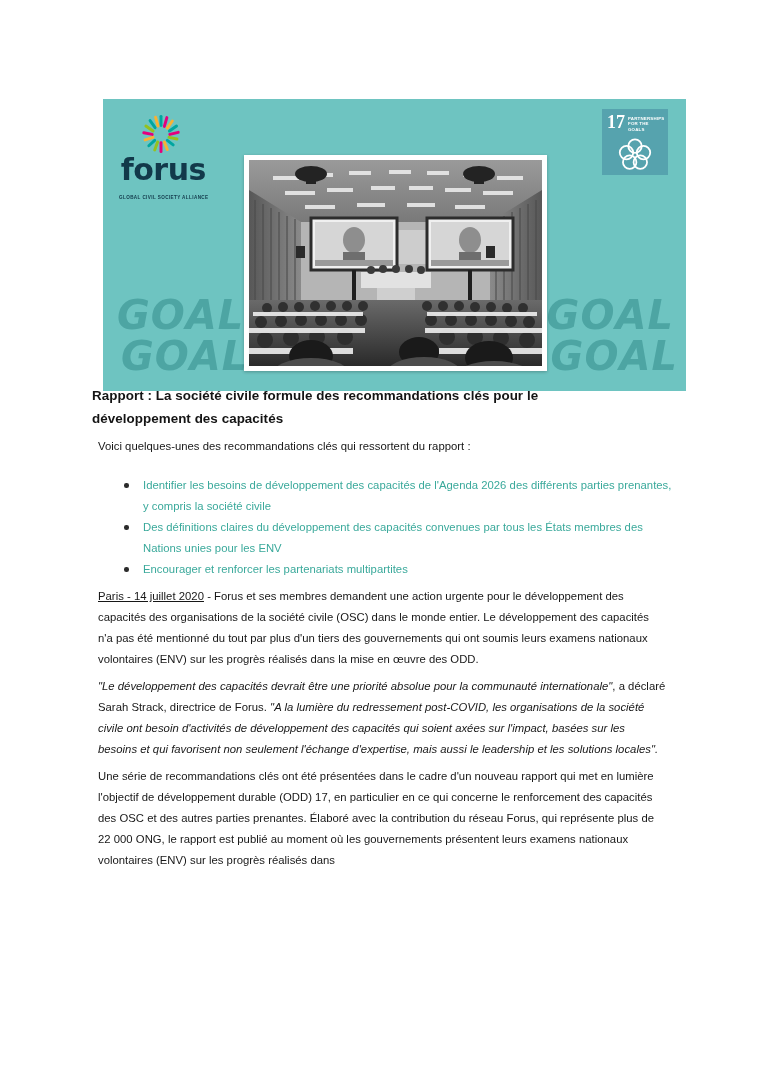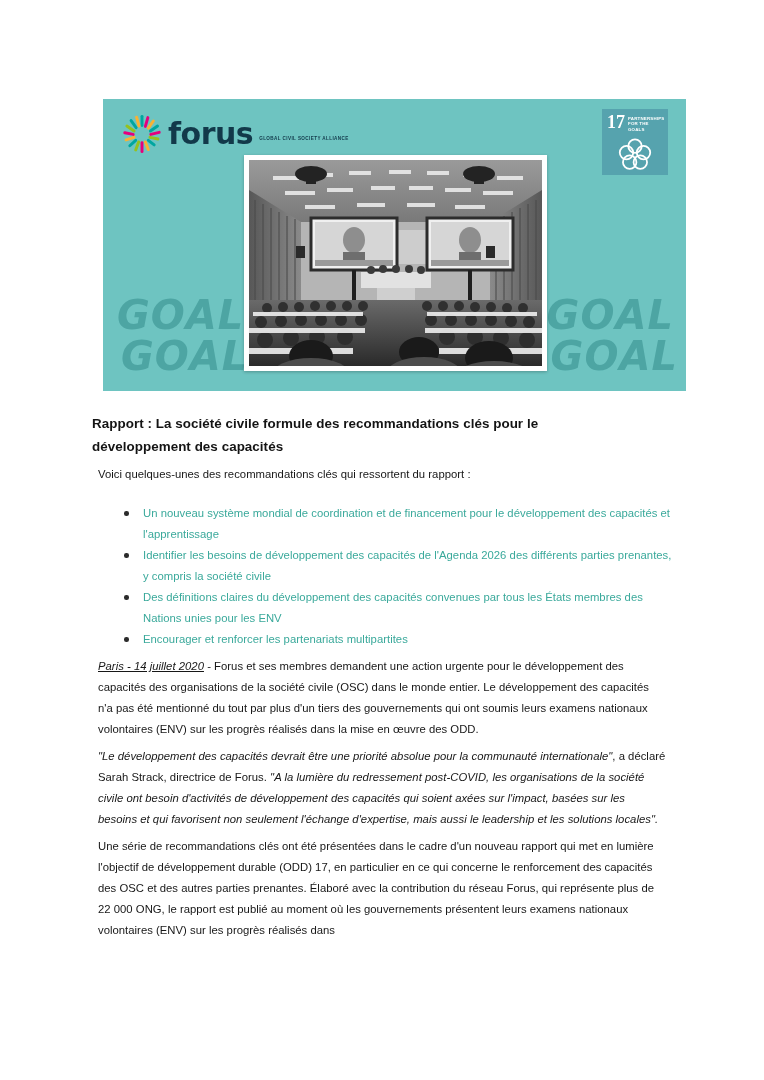--- a/index.html
+++ b/index.html
@@ -52,25 +52,26 @@
   }
   .watermark .wm-row {
     display: block;
   }
   .watermark .wm-row.row1 { margin-left: 14px; }
   .watermark .wm-row.row2 { margin-left: 18px; }
 
   
   .logo {
     position: absolute;
-    left: 18px;
+    left: 10px;
     top: 14px;
     display: flex;
     align-items: center;
     height: 42px;
+    flex-direction: column;
   }
   .logo-mark {
     width: 42px;
     height: 42px;
     flex: 0 0 auto;
   }
   .logo-word {
     font-family: "DejaVu Sans", sans-serif;
     font-weight: bold;
     font-size: 30px;
@@ -147,21 +148,21 @@
     width: 100%;
     height: 100%;
     display: block;
     background: #6d6d6d;
   }
 
   
   .content {
     position: absolute;
     left: 92px;
-    top: 412px;
+    top: 384px;
     width: 580px;
   }
   h1.title {
     font-family: "Liberation Sans", sans-serif;
     font-size: 13.4px;
     font-weight: bold;
     line-height: 23px;
     margin: 0;
     color: #141414;
     letter-spacing: 0.05px;
@@ -200,21 +201,20 @@
     border-radius: 50%;
     background: #2b2b2b;
   }
 
   .dateline-para { margin-top: 21px; }
   .quote-para { margin-top: 21px; font-style: italic; }
   .quote-para .upright { font-style: normal; }
   .last-para { margin-top: 21px; }
 
   .dateline {
-    font-style: italic;
     text-decoration: underline;
   }
 </style>
 </head>
 <body>
 
 <div class="page">
 
   <div class="banner">
 
@@ -438,21 +438,20 @@
     </div>
   </div>
 
   <div class="content">
 
     <h1 class="title">Rapport : La société civile formule des recommandations clés pour le développement des capacités</h1>
 
     <p class="para intro">Voici quelques-unes des recommandations clés qui ressortent du rapport :</p>
 
     <ul class="reco">
-      <li>Un nouveau système mondial de coordination et de financement pour le développement des capacités et l'apprentissage</li>
       <li>Identifier les besoins de développement des capacités de l'Agenda 2026 des différents parties prenantes, y compris la société civile</li>
       <li>Des définitions claires du développement des capacités convenues par tous les États membres des Nations unies pour les ENV</li>
       <li>Encourager et renforcer les partenariats multipartites</li>
     </ul>
 
     <p class="para dateline-para"><span class="dateline">Paris - 14 juillet 2020</span><span> - Forus et ses membres demandent une action urgente pour le développement des capacités des organisations de la société civile (OSC) dans le monde entier. Le développement des capacités n'a pas été mentionné du tout par plus d'un tiers des gouvernements qui ont soumis leurs examens nationaux volontaires (ENV) sur les progrès réalisés dans la mise en œuvre des ODD.</span></p>
 
     <p class="para quote-para"><span>"Le développement des capacités devrait être une priorité absolue pour la communauté internationale"</span><span class="upright">, a déclaré Sarah Strack, directrice de Forus. </span><span>"A la lumière du redressement post-COVID, les organisations de la société civile ont besoin d'activités de développement des capacités qui soient axées sur l'impact, basées sur les besoins et qui favorisent non seulement l'échange d'expertise, mais aussi le leadership et les solutions locales".</span></p>
 
     <p class="para last-para">Une série de recommandations clés ont été présentées dans le cadre d'un nouveau rapport qui met en lumière l'objectif de développement durable (ODD) 17, en particulier en ce qui concerne le renforcement des capacités des OSC et des autres parties prenantes. Élaboré avec la contribution du réseau Forus, qui représente plus de 22 000 ONG, le rapport est publié au moment où les gouvernements présentent leurs examens nationaux volontaires (ENV) sur les progrès réalisés dans</p>

